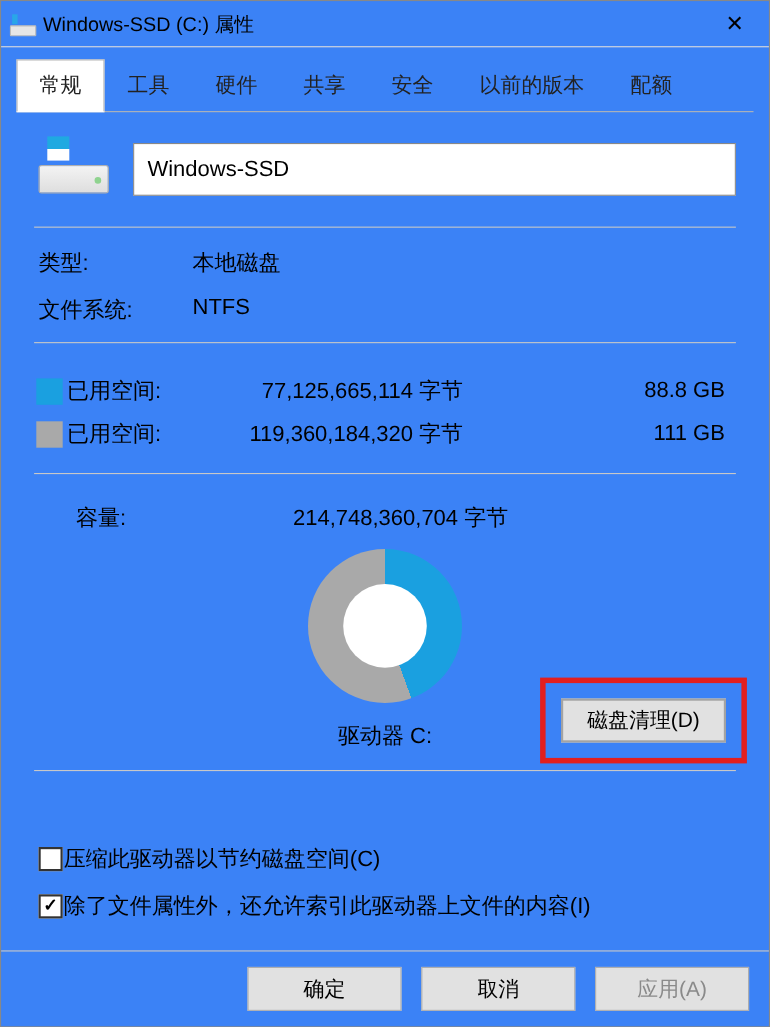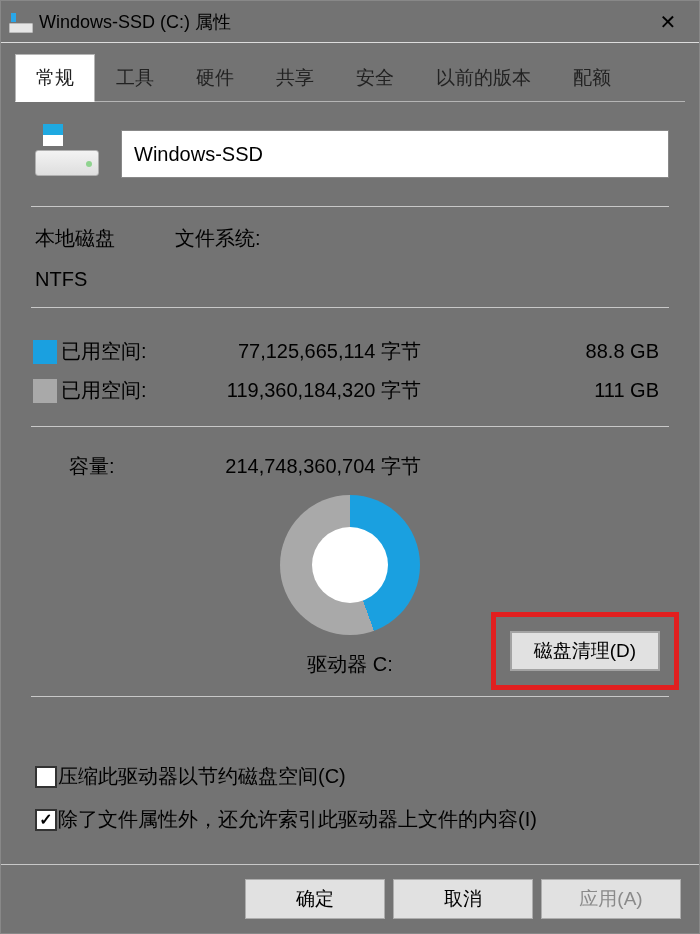--- a/index.html
+++ b/index.html
@@ -12,21 +12,21 @@
     width: 700px;
     height: 934px;
     overflow: hidden;
   }
   .window {
     border: 1px solid #888;
     width: 700px;
     height: 934px;
     display: flex;
     flex-direction: column;
-    background: #737373;
+    background: #3b82f6;
   }
   .titlebar {
     display: flex;
     align-items: center;
     height: 42px;
     padding: 0 10px 0 8px;
     border-bottom: 1px solid #ddd;
   }
   .titlebar .drive-mini-icon {
     width: 22px;
@@ -163,20 +163,21 @@
   .swatch.free { background:#a9a9a9; }
   .space-row .bytes { text-align:right; padding-right:10px; }
   .space-row .gb { text-align:right; padding-right:8px; }
 
   .capacity-row {
     display:grid;
     grid-template-columns: 148px 250px 1fr;
     align-items:center;
     font-size:20px;
     padding: 12px 2px 8px 2px;
+    gap: 41px;
   }
   .capacity-row .lab { padding-left:36px; }
   .capacity-row .bytes { text-align:right; padding-right:10px; }
   .capacity-row .gb { text-align:right; padding-right:8px; }
 
   .donut-row {
     display:flex;
     align-items:flex-end;
     gap:20px;
     padding: 8px 0 0 0;
@@ -248,21 +249,21 @@
   .cbox.checked::after{
     content:"✓";
     font-weight:bold;
   }
 
   .footer {
     border-top:1px solid #c8c8c8;
     padding:14px 18px;
     display:flex;
     justify-content:flex-end;
-    gap:8px;
+    gap:18px;
   }
   .footer button {
     width:140px; height:40px;
     background:#e1e1e1;
     border:1px solid #adadad;
     font-size:19px;
     font-family:inherit;
     cursor:pointer;
   }
   .footer button.disabled {
@@ -299,20 +300,21 @@
       <div class="drive-icon">
         <div class="flag"></div>
         <div class="body"></div>
       </div>
       <input class="name-input" type="text" value="Windows-SSD" style="">
     </div>
 
     <hr class="sep">
 
     <div class="info-grid">
+      <div>类型:</div>
       <div>本地磁盘</div>
       <div>文件系统:</div>
       <div>NTFS</div>
     </div>
 
     <hr class="sep">
 
     <div class="space-rows">
       <div class="space-row">
         <span class="swatch used"></span>

